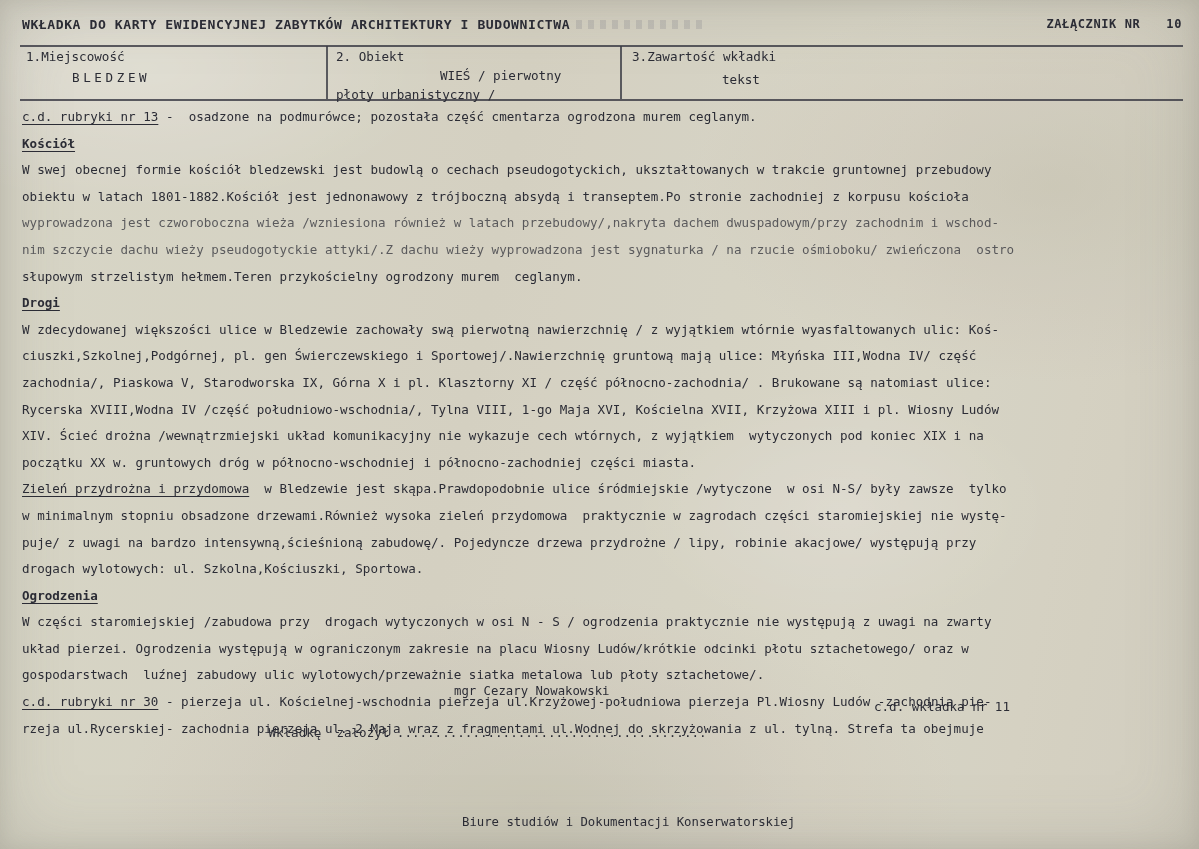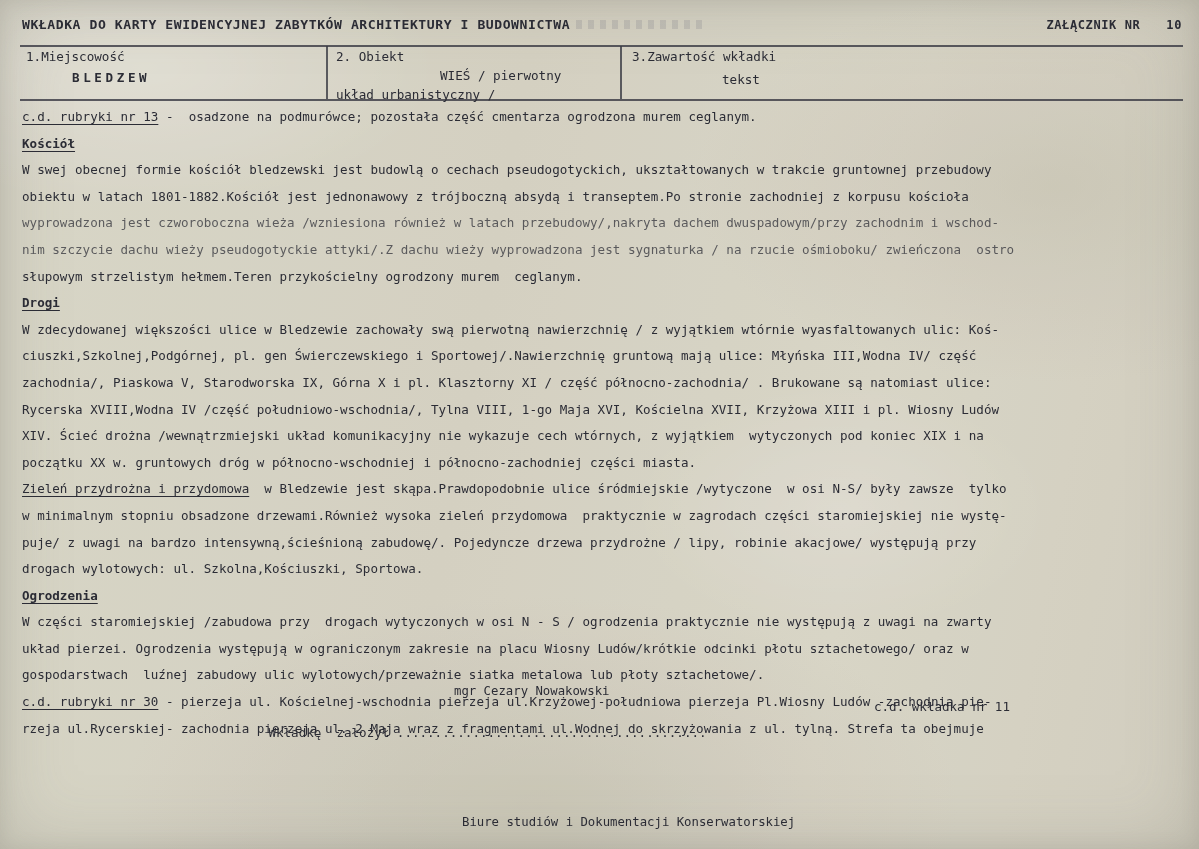--- a/index.html
+++ b/index.html
@@ -43,21 +43,21 @@
     z-index: 3;
   }
 
   
   .doc-header {
     position: absolute;
     left: 22px;
     top: 17px;
     width: 1160px;
     display: flex;
-    align-items: center;
+    align-items: flex-start;
   }
   .doc-header .title {
     font-size: 13.1px;
     letter-spacing: 0.55px;
     white-space: nowrap;
     font-weight: 700;
   }
   .doc-header .smudge {
     flex: 0 0 auto;
     margin-left: 6px;
@@ -107,21 +107,21 @@
   .vline-b { left: 600px; }
   .cell {
     position: absolute;
     top: 3px;
     font-size: 12.6px;
     line-height: 18px;
   }
   .cell .lbl { display: block; white-space: nowrap; }
   .cell .val { display: block; white-space: nowrap; }
   .cell-1 { left: 6px; }
-  .cell-1 .val { margin-left: 46px; letter-spacing: 3.6px; margin-top: 3px; font-weight: bold; }
+  .cell-1 .val { margin-left: 46px; letter-spacing: 3.6px; margin-top: 3px; }
   .cell-2 { left: 316px; }
   .cell-2 .val1 { display: block; margin-left: 104px; margin-top: 1px; }
   .cell-2 .val2 { display: block; margin-top: 1px; }
   .cell-3 { left: 612px; }
   .cell-3 .val { margin-left: 90px; margin-top: 5px; }
 
   
   .body-text {
     position: absolute;
     left: 22px;
@@ -198,21 +198,21 @@
       <div class="vline vline-b"></div>
 
       <div class="cell cell-1">
         <span class="lbl">1.Miejscowość</span>
         <span class="val">BLEDZEW</span>
       </div>
 
       <div class="cell cell-2">
         <span class="lbl">2. Obiekt</span>
         <span class="val1">WIEŚ / pierwotny</span>
-        <span class="val2">układ urbanistyczny /</span>
+        <span class="val2">płoty urbanistyczny /</span>
       </div>
 
       <div class="cell cell-3">
         <span class="lbl">3.Zawartość wkładki</span>
         <span class="val">tekst</span>
       </div>
     </div>
 
     <div class="body-text">
 

